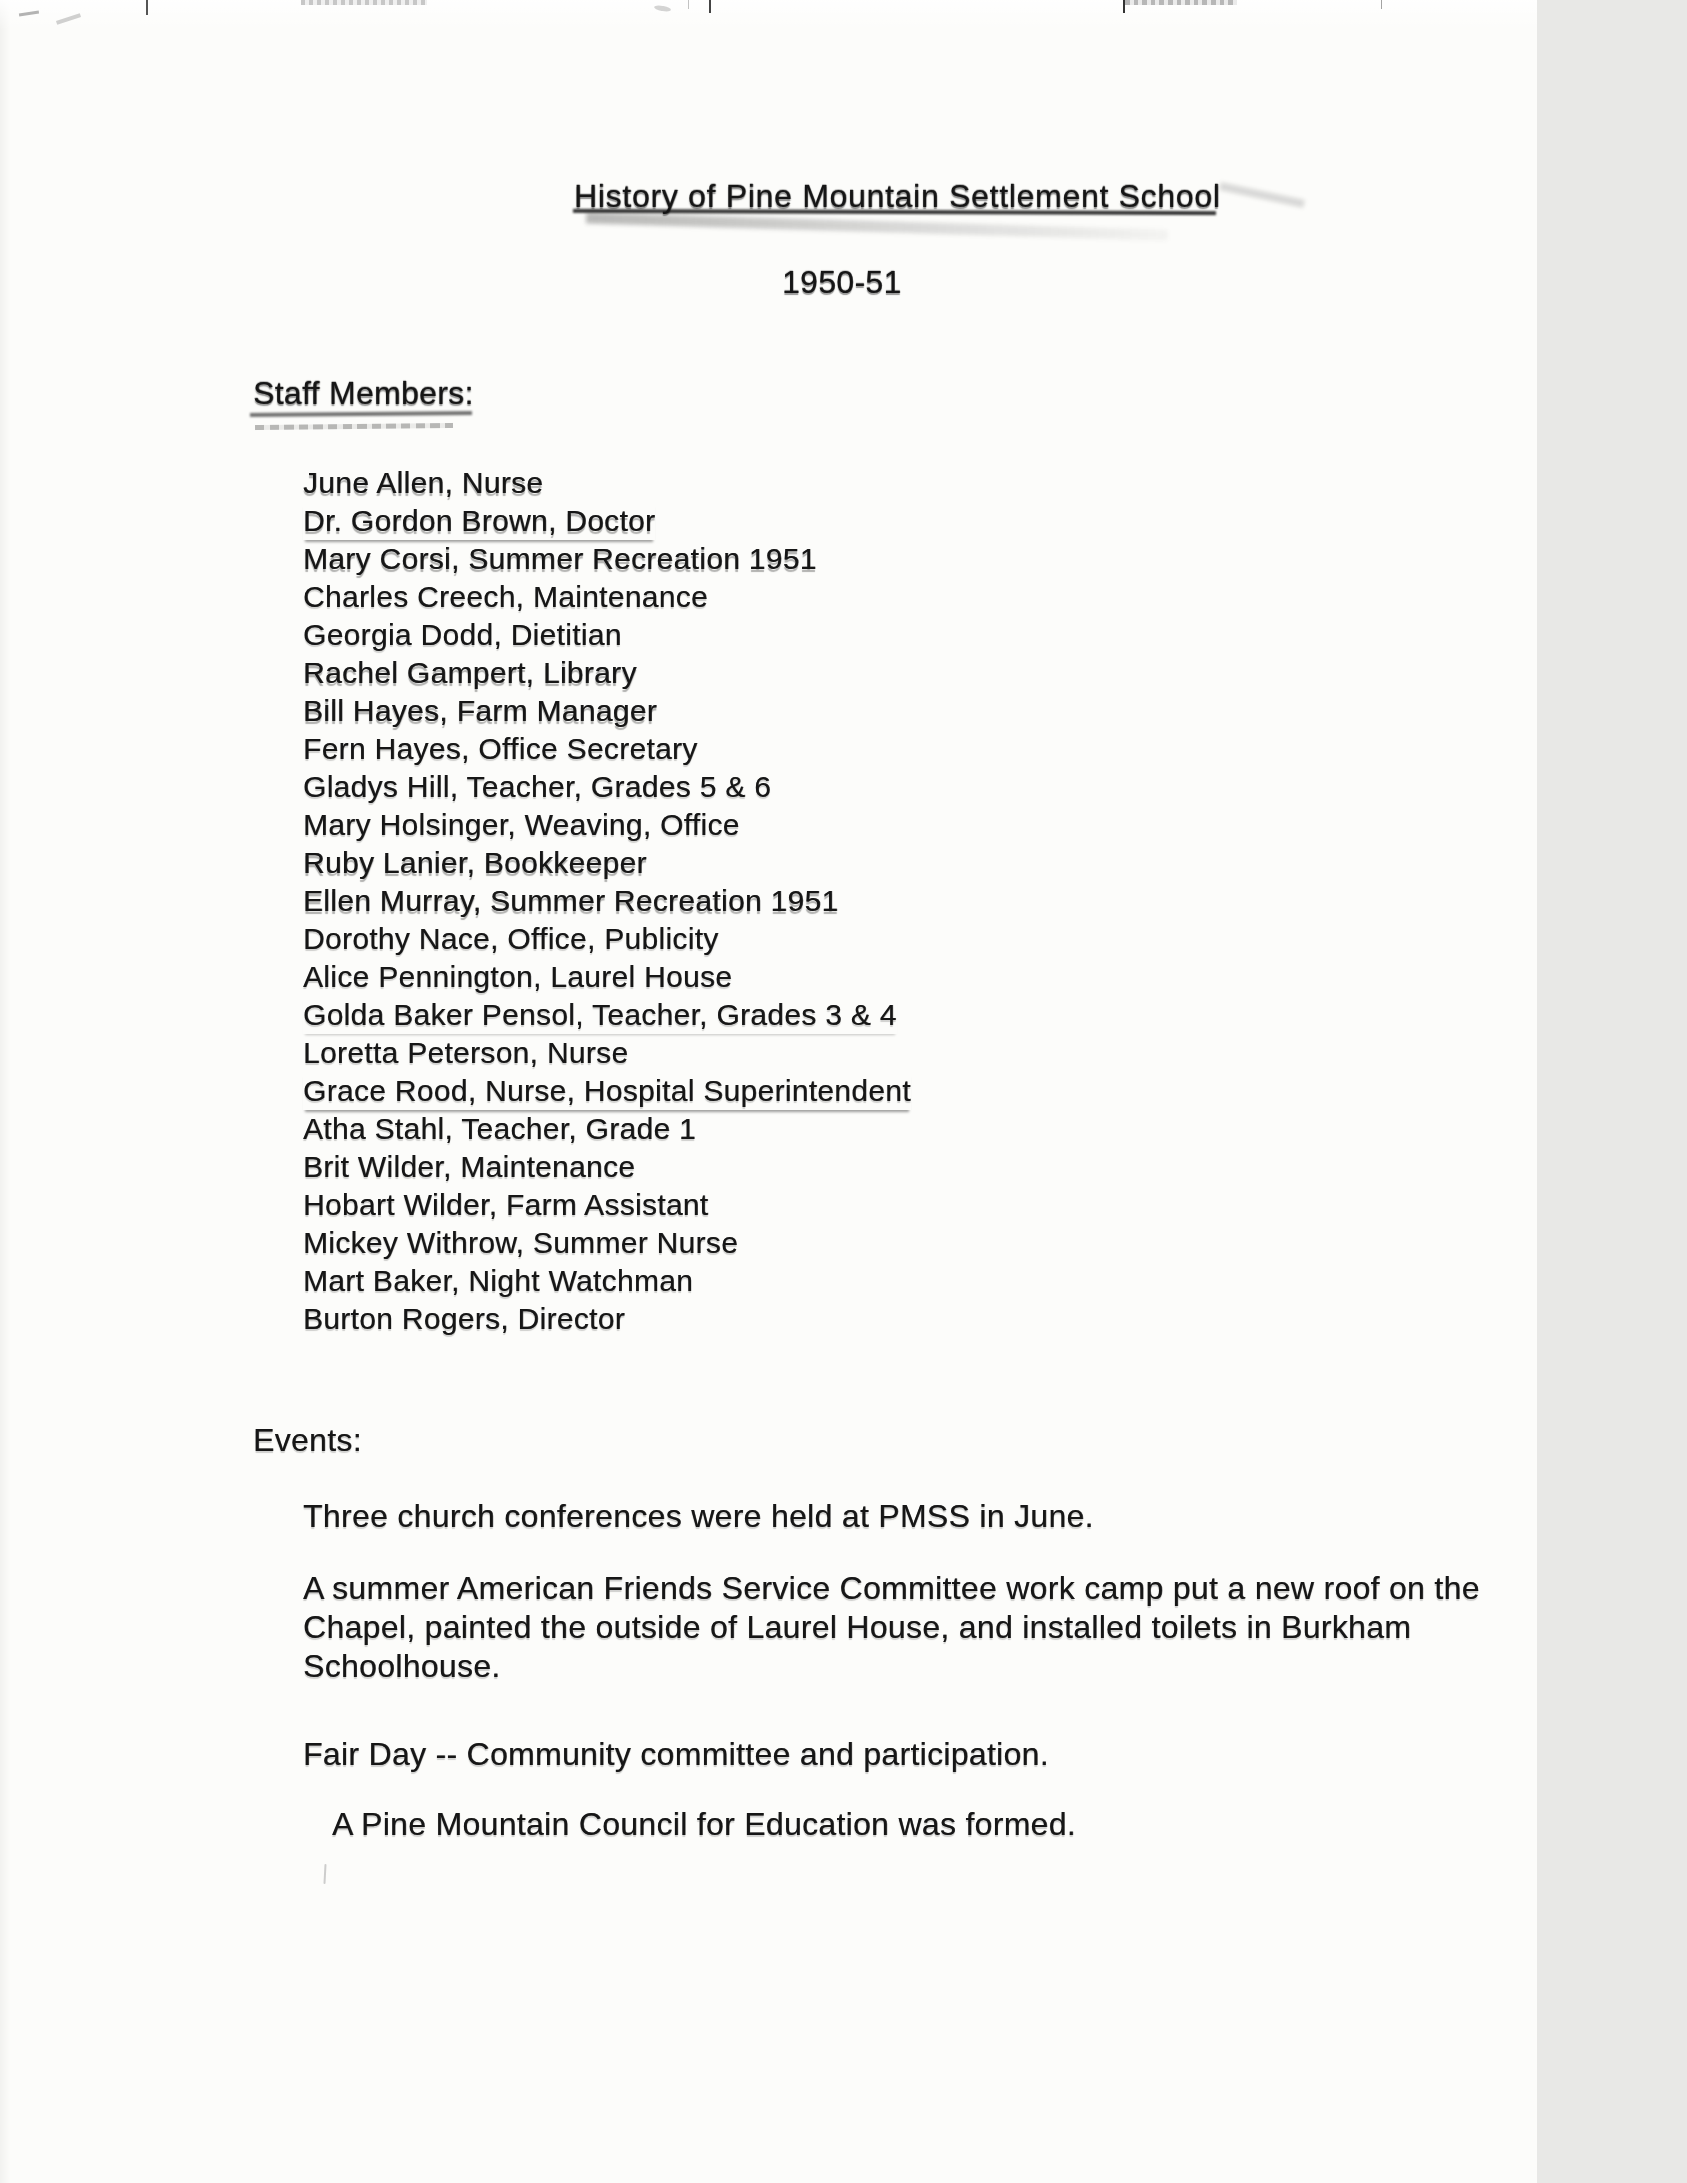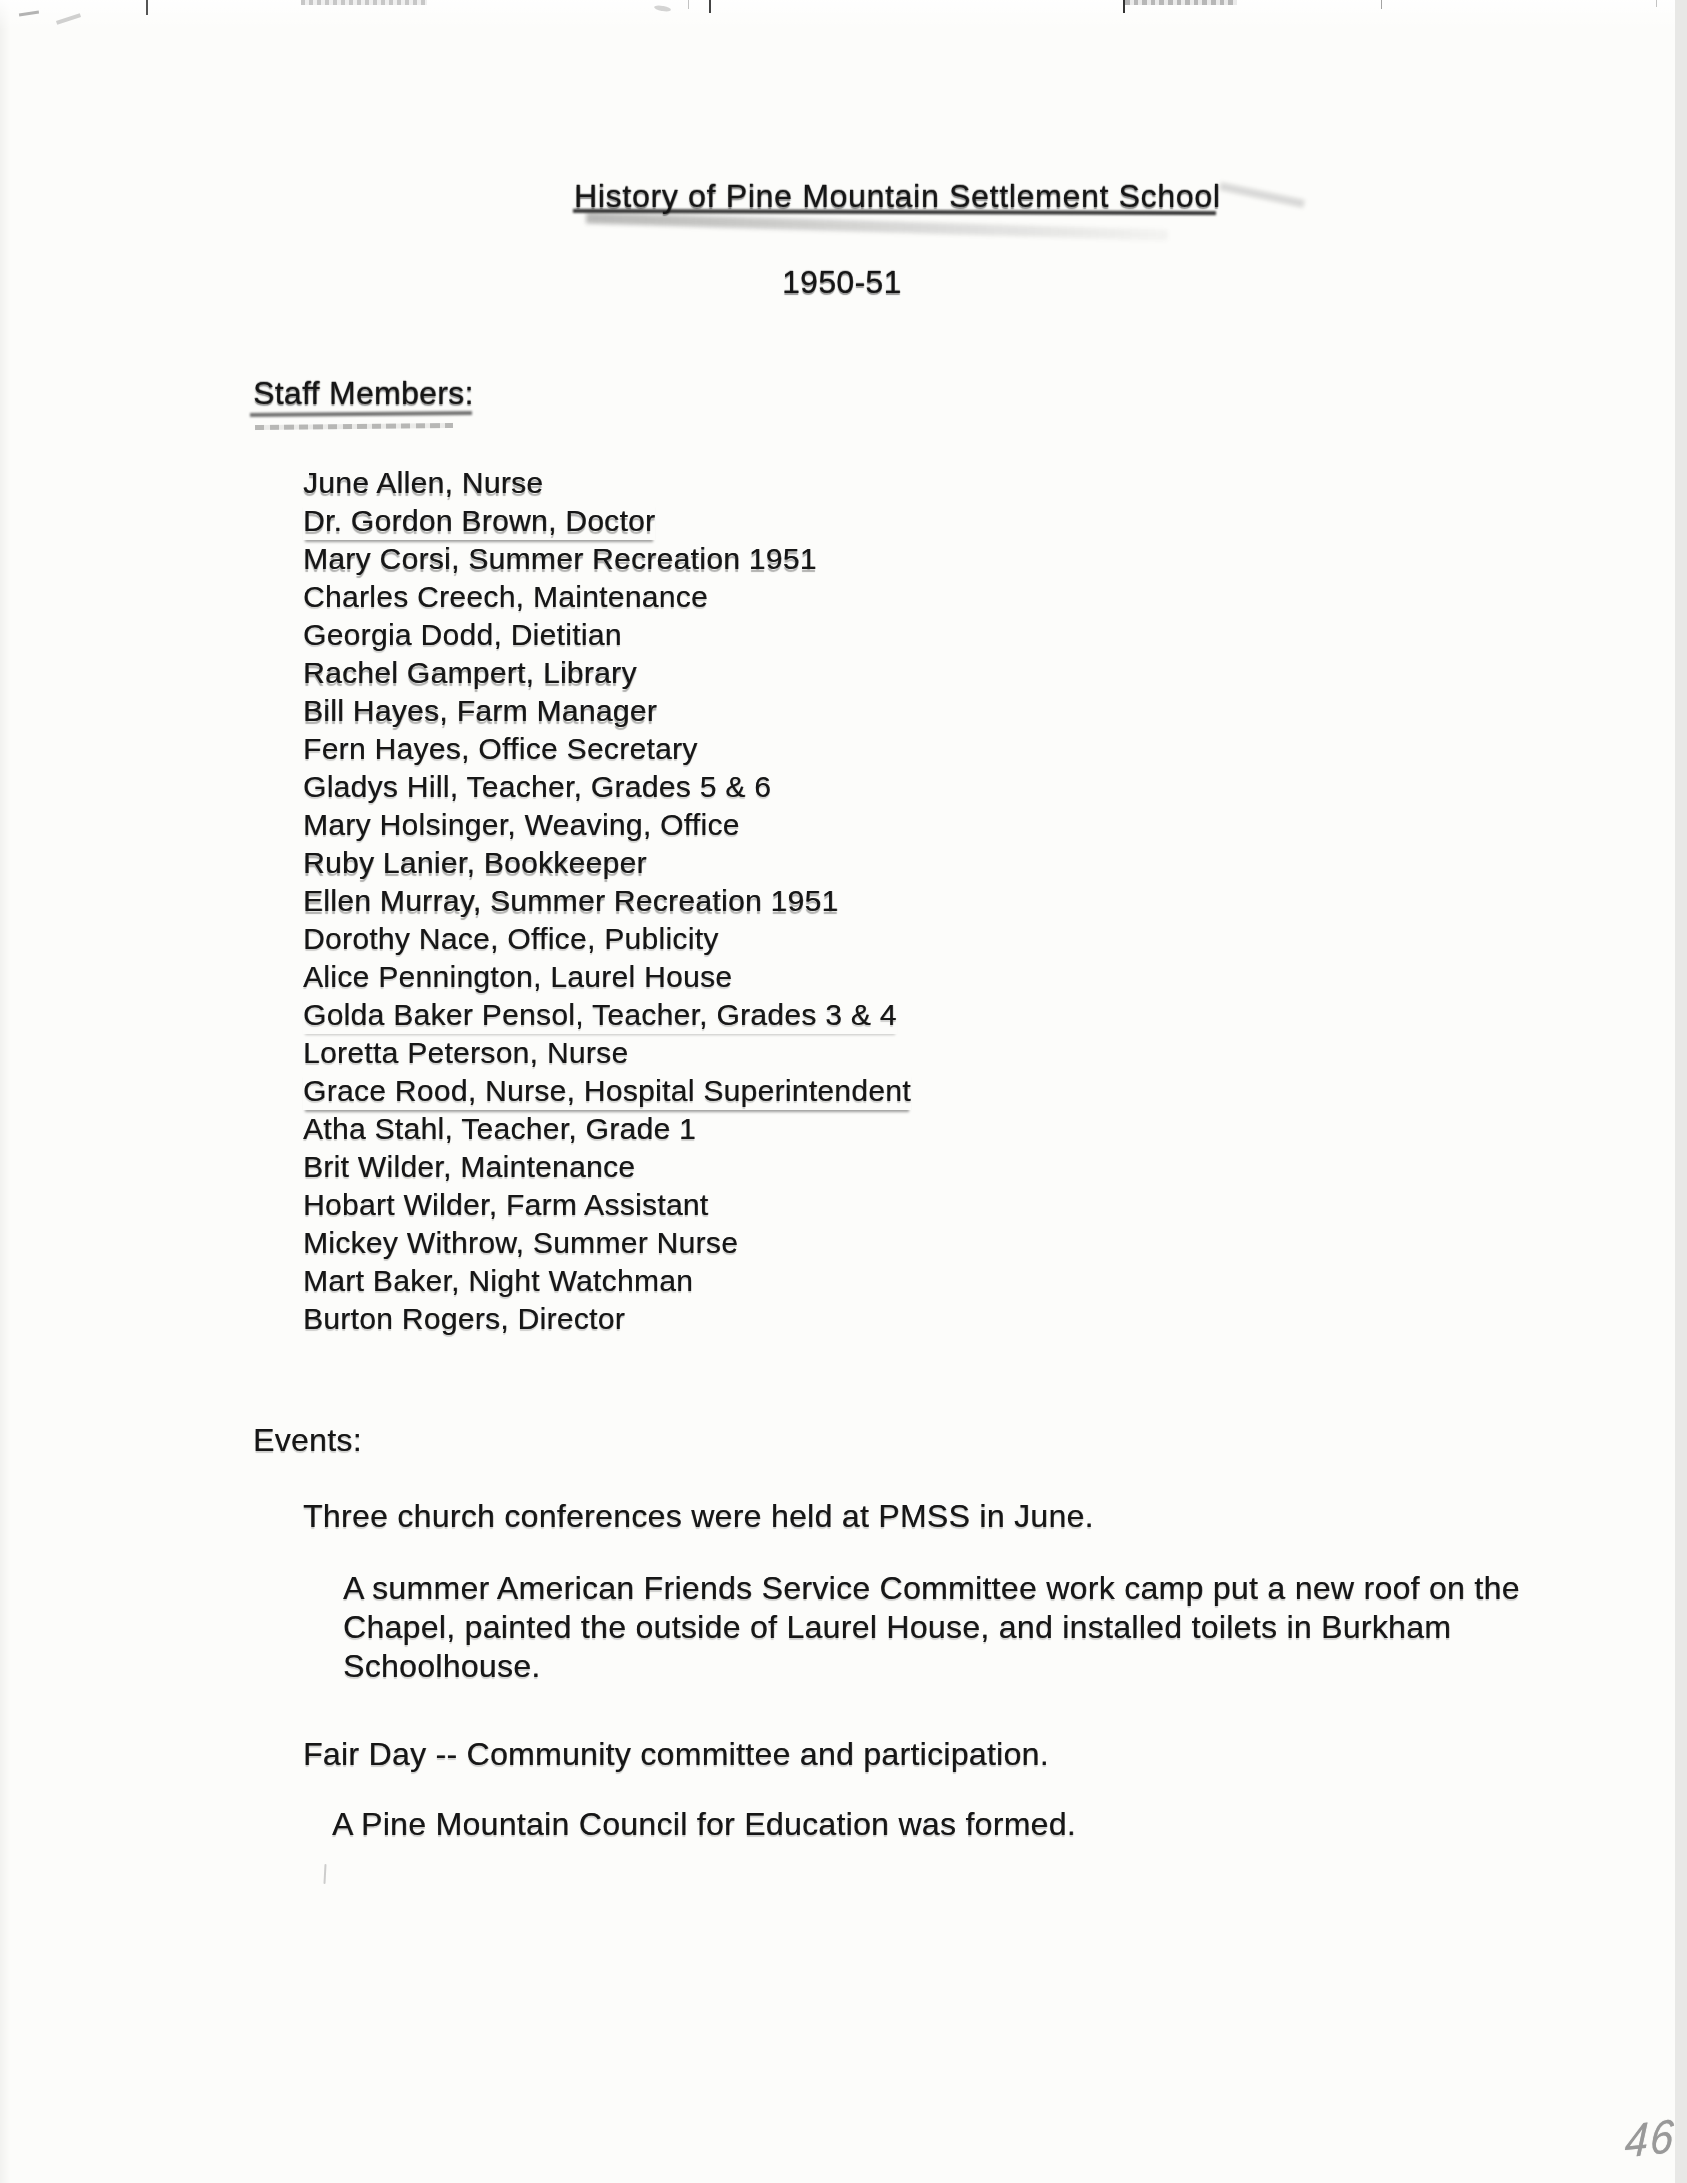--- a/index.html
+++ b/index.html
@@ -1,18 +1,18 @@
 <!DOCTYPE html>
 <html style="font-size:10.6px"><head>
 <meta charset="utf-8">
 <style>
   html, body { margin: 0; padding: 0; background: #e8e8e6; }
   .page {
     position: relative;
-    width: 1675px;
+    width: 1537px;
     height: 2183px;
     background: #fcfcfa;
     overflow: hidden;
     font-family: "Liberation Sans", "DejaVu Sans", sans-serif;
     color: #161616;
   }
   
   .edge-left {
     position: absolute; left: 0; top: 0; width: 10.6px; height: 2183px;
     background: linear-gradient(90deg, rgba(0,0,0,0.045), rgba(0,0,0,0));
@@ -24,21 +24,21 @@
 
   
   .txt {
     position: absolute;
     font-size: 32px;
     line-height: 38px;
     letter-spacing: 0.3px;
     white-space: nowrap;
     text-shadow: 0.4px 0 0.3px rgba(0,0,0,0.55), 0 1.7px 1px rgba(0,0,0,0.18);
   }
-  .wrap { white-space: normal; margin-left: 40px; }
+  .wrap { white-space: normal; }
 
   .title {
     left: 574px; top: 179px;
     font-size: 32px; line-height: 34px; letter-spacing: 0.7px;
     text-shadow: 0 2px 1.3px rgba(0,0,0,0.45), 0 -0.7px 0.7px rgba(0,0,0,0.28), 0.7px 0 0.7px rgba(0,0,0,0.4);
   }
   .year {
     left: 782px; top: 263px;
     text-shadow: 0 2px 1px rgba(0,0,0,0.4), 0 -1.3px 0.7px rgba(0,0,0,0.22), 0.5px 0 0.3px rgba(0,0,0,0.5);
   }

